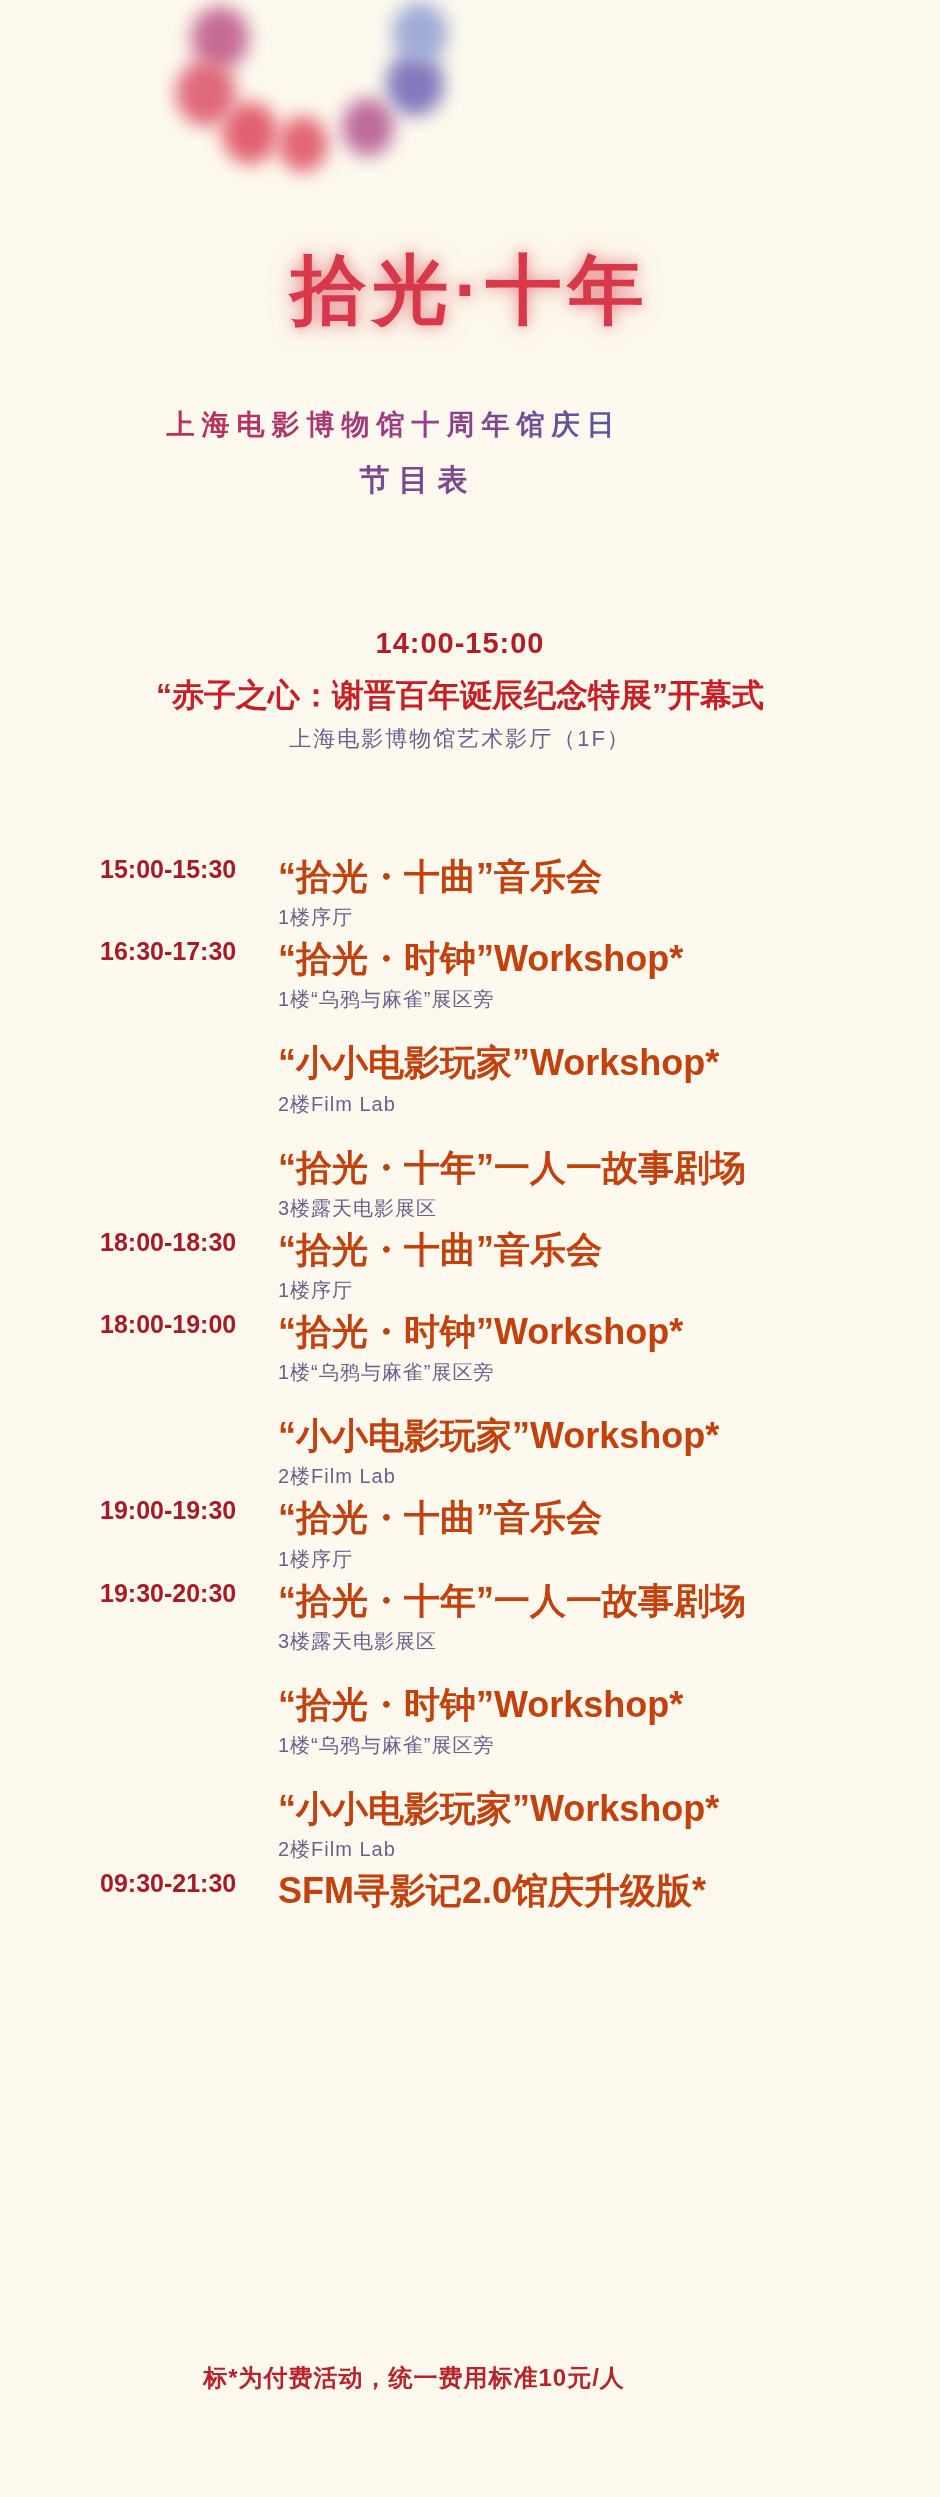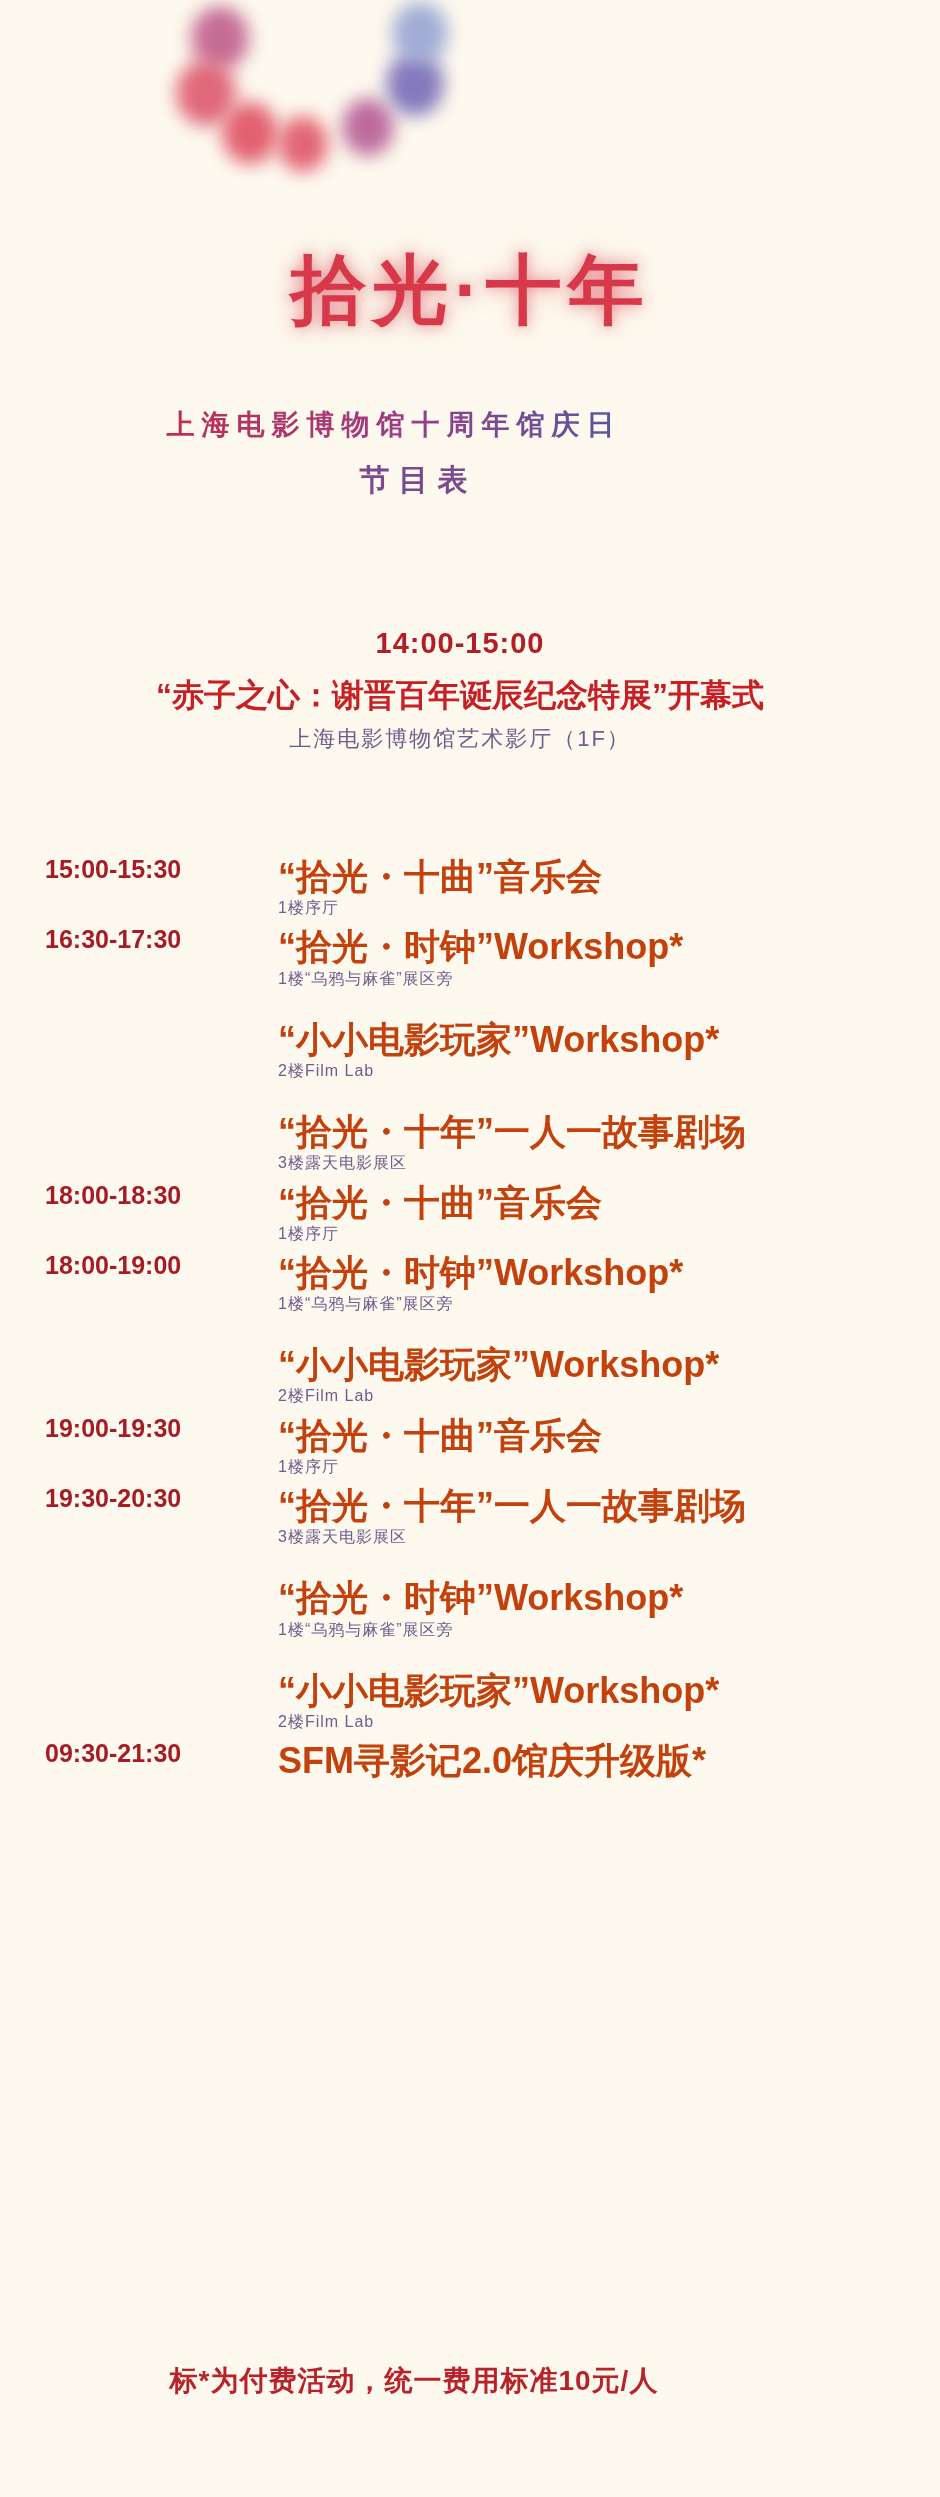--- a/index.html
+++ b/index.html
@@ -72,44 +72,44 @@
   #feature .f-venue {
     margin-top:10px;
     font-size:22px; color:#6B5F8C; letter-spacing:2px; line-height:1.3;
   }
 
   
   #schedule { position:absolute; left:0; top:855px; width:940px; }
   .sched-group { display:flex; align-items:flex-start; margin-bottom:8px; }
   .sched-time {
     width:278px; flex:0 0 278px;
-    padding-left:45px;
+    padding-left:100px;
     font-size:25px; font-weight:700; color:#A51C26;
     letter-spacing:0px; line-height:1.15;
     white-space:nowrap;
   }
   .sched-items { flex:1; }
   .sched-item { margin-bottom:30px; }
   .sched-item:last-child { margin-bottom:0; }
   .it-title {
     font-size:36px; font-weight:700; color:#c2410c;
     letter-spacing:0px; line-height:1.2;
     white-space:nowrap;
   }
   .it-venue {
-    margin-top:0;
-    font-size:16px; color:#6B5F8C; letter-spacing:1px; line-height:1.2;
+    margin-top:7px;
+    font-size:20px; color:#6B5F8C; letter-spacing:1px; line-height:1.2;
     white-space:nowrap;
   }
 
   
   #footer-note {
     position:absolute; left:0; top:2362px; width:828px;
     text-align:center;
-    font-size:28px; font-weight:700; color:#B8232B;
+    font-size:24px; font-weight:700; color:#B8232B;
     letter-spacing:1px;
   }
 </style>
 </head>
 <body>
 
 <div id="dot-arc">
     <div class="dot" style="left: 191px; top: 6px; width: 58px; height: 64px; background: rgb(193, 97, 142);"></div>
     <div class="dot" style="left: 176px; top: 60px; width: 60px; height: 66px; background: rgb(221, 92, 112);"></div>
     <div class="dot" style="left: 222px; top: 102px; width: 56px; height: 62px; background: rgb(224, 85, 102);"></div>

